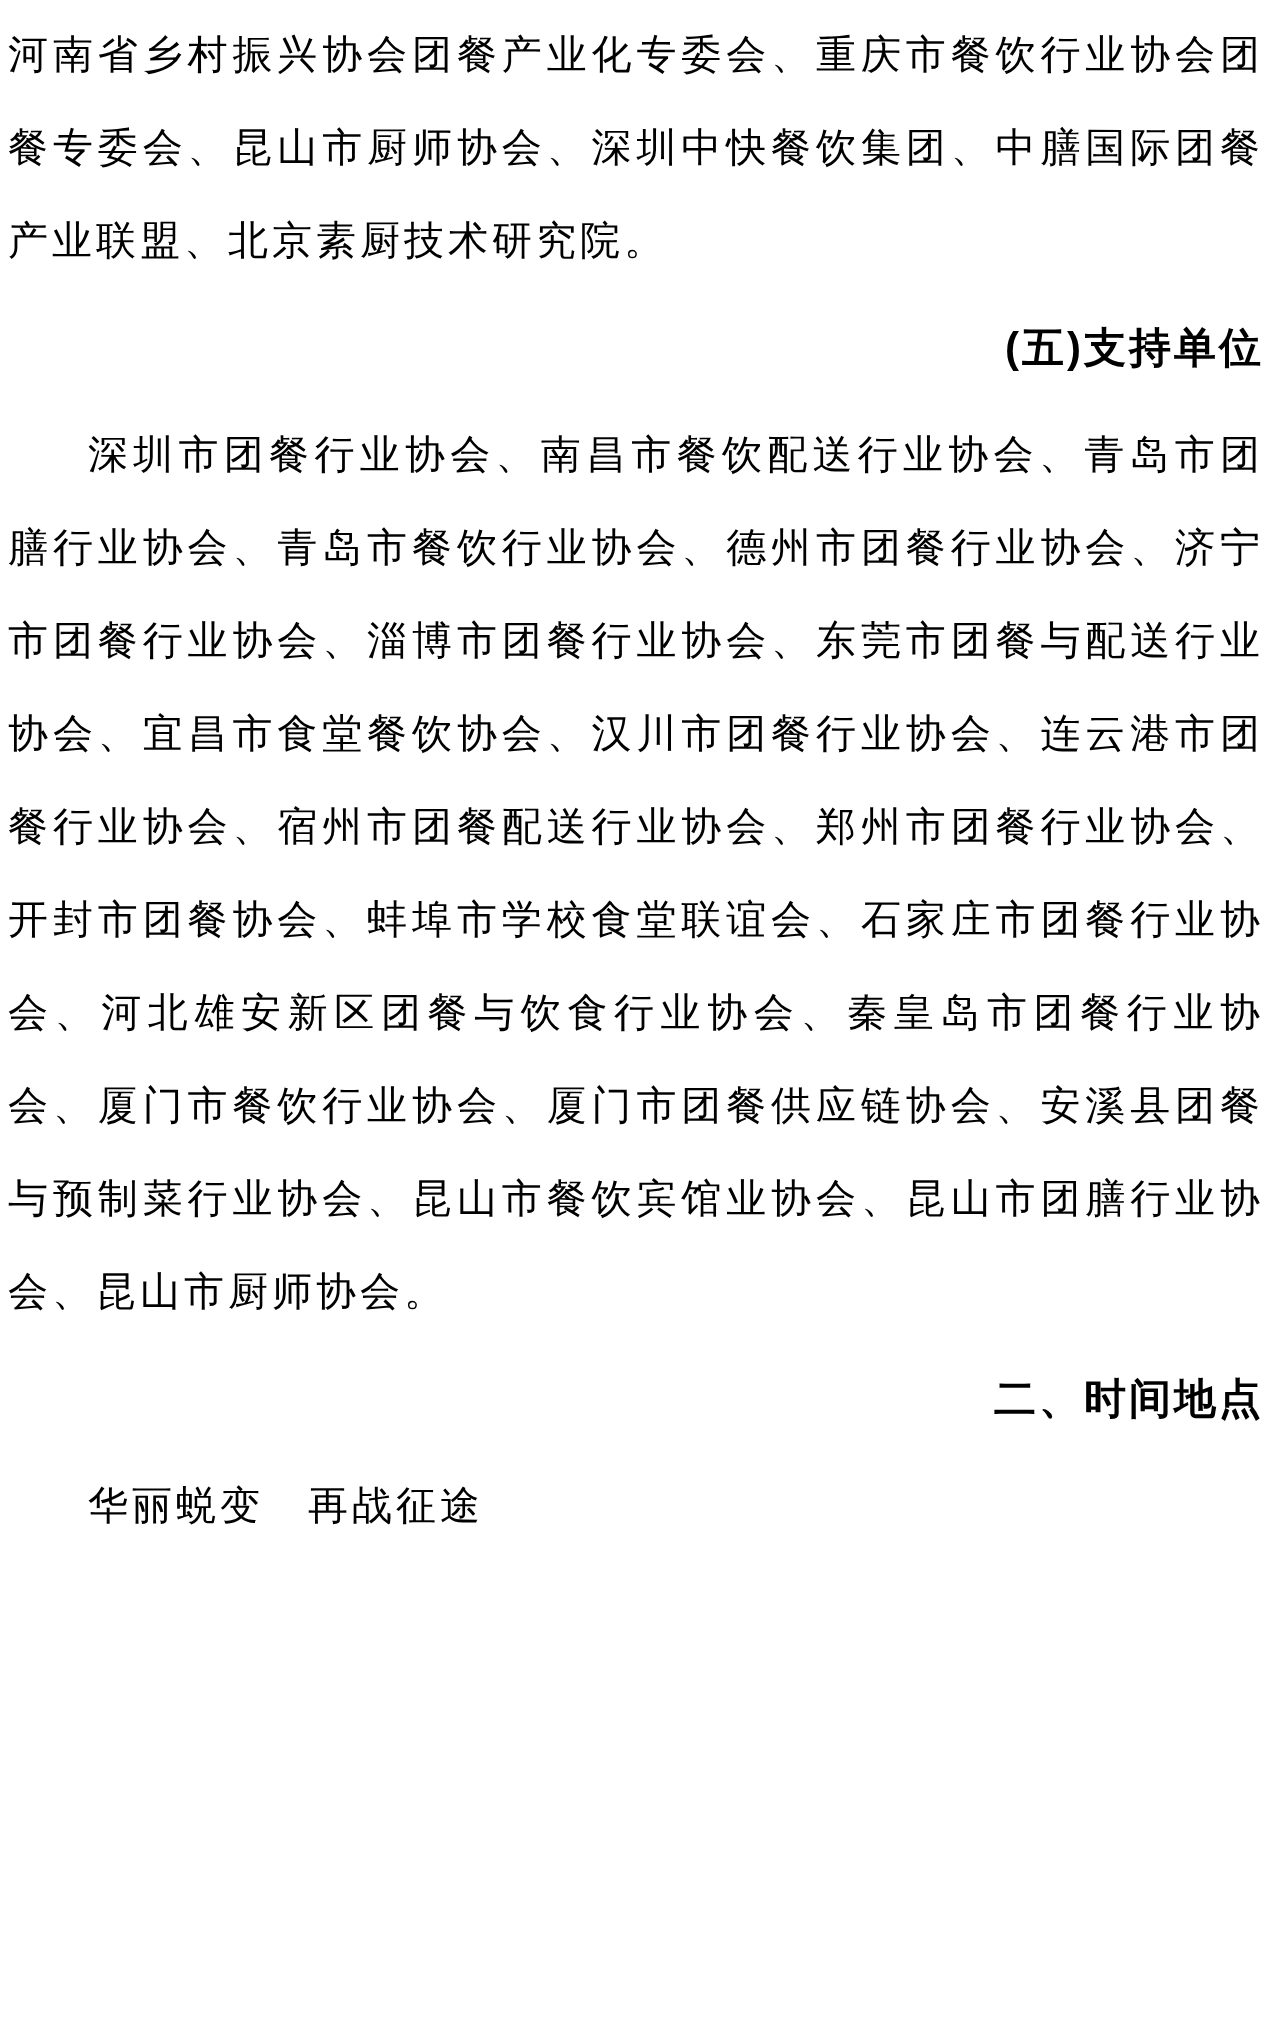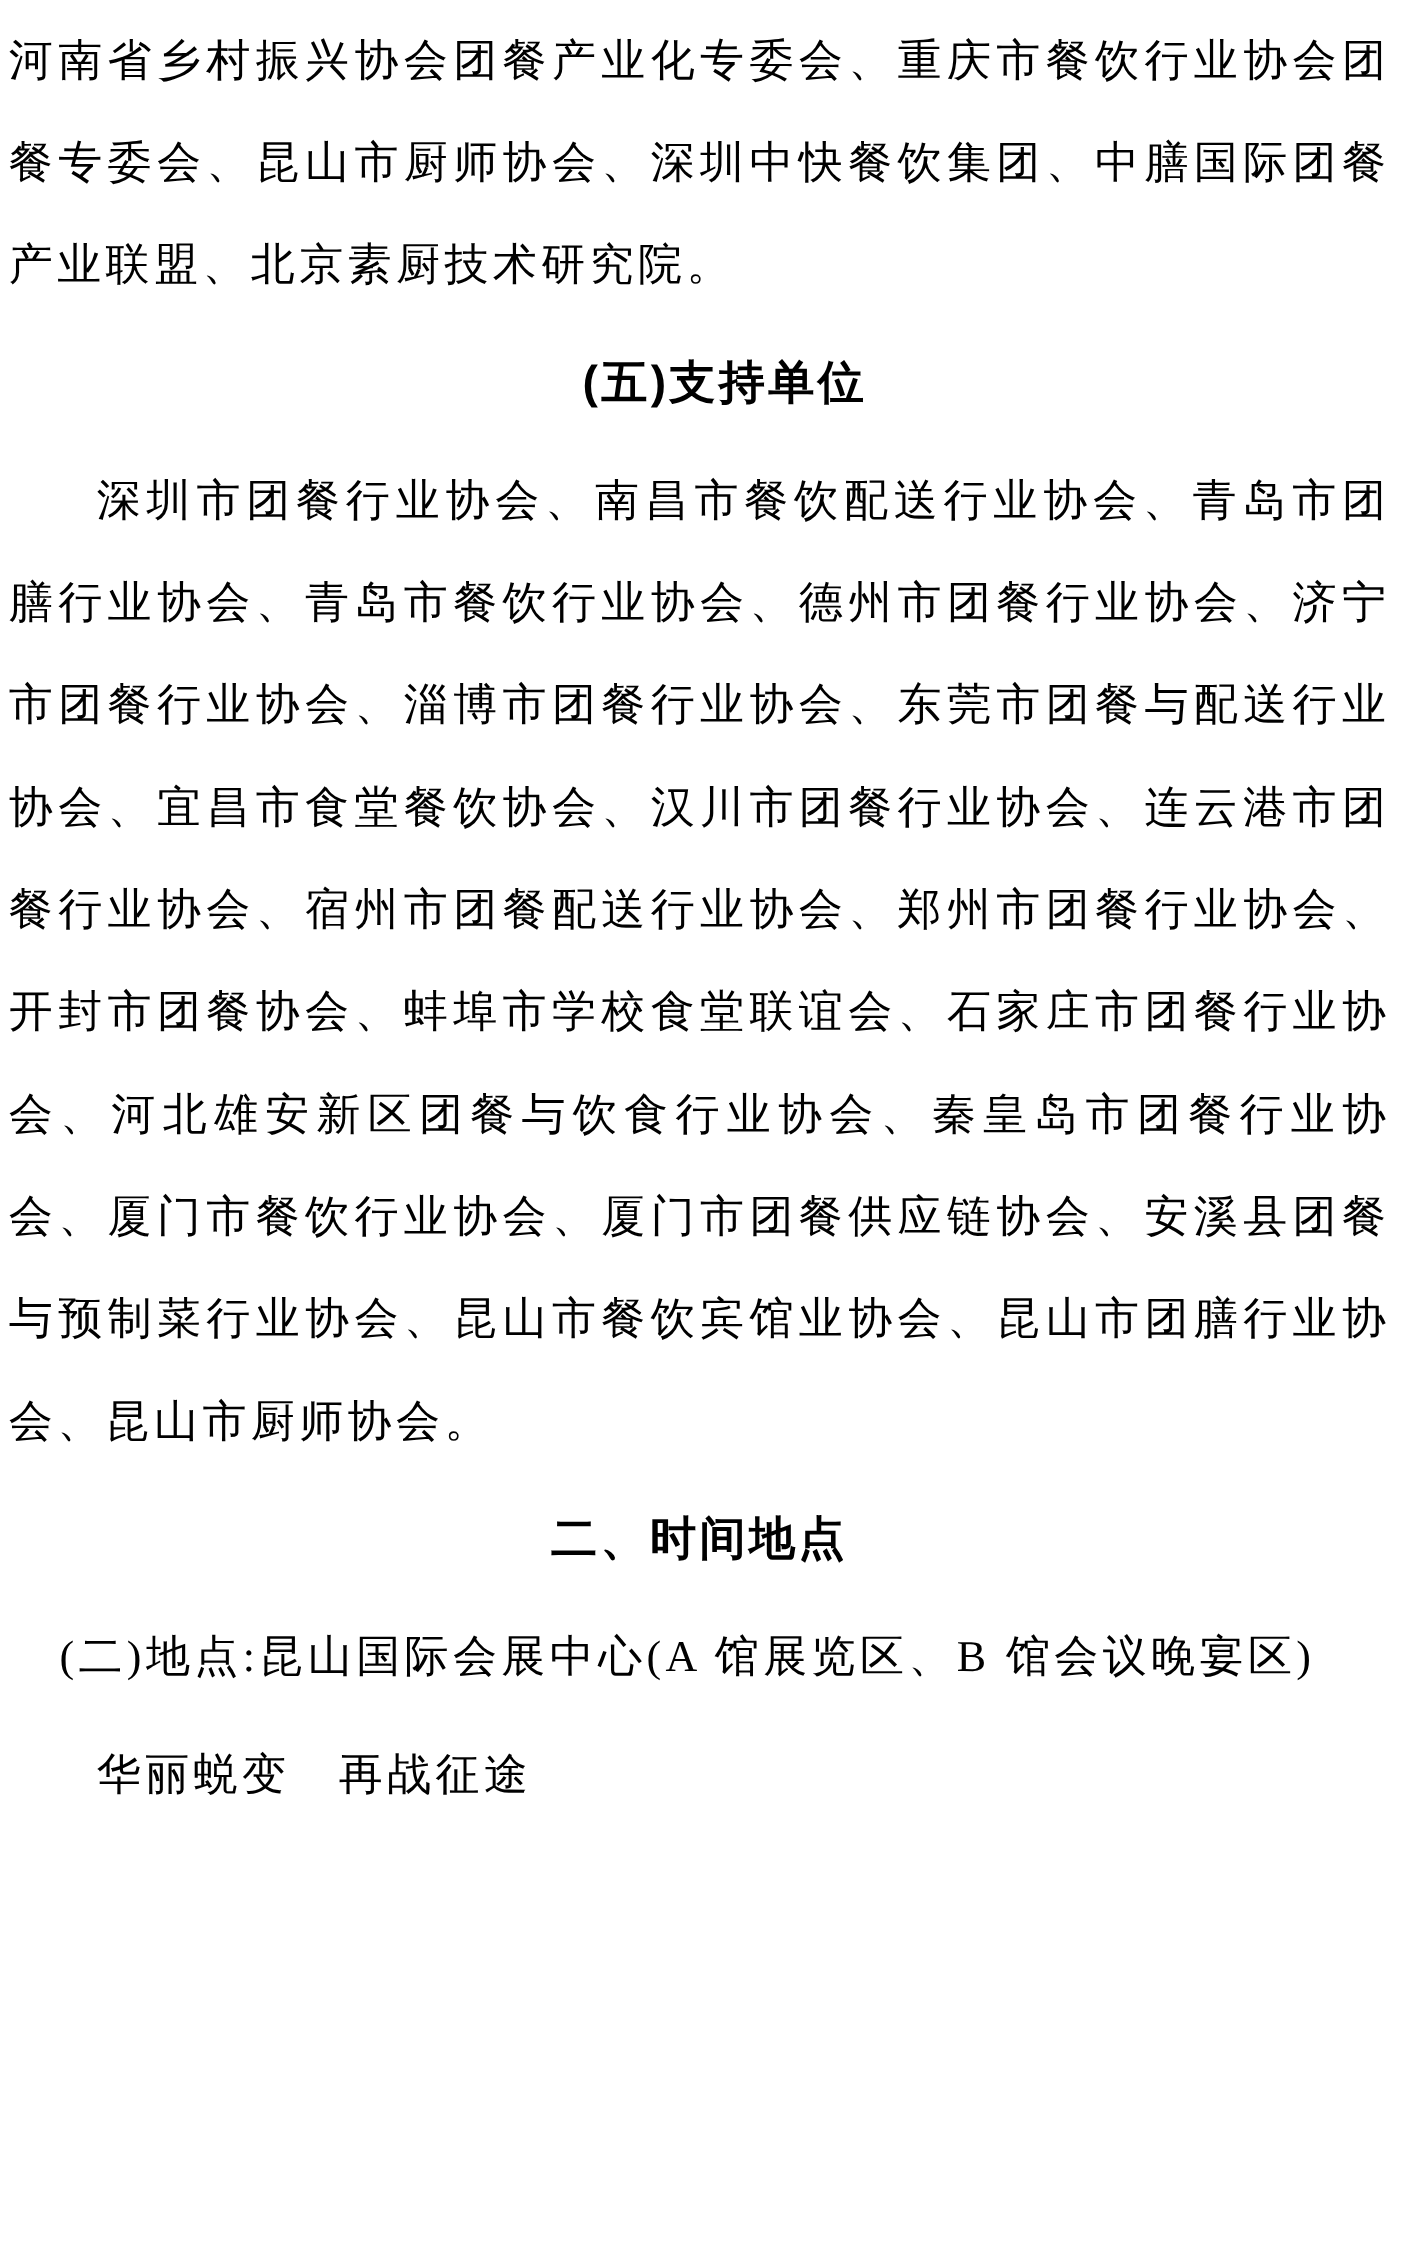--- a/index.html
+++ b/index.html
@@ -29,38 +29,37 @@
   .para {
     text-align: justify;
     text-justify: inter-character;
     font-weight: normal;
   }
   .heading {
     font-family: "Liberation Sans", "DejaVu Sans", sans-serif;
     font-weight: bold;
     font-size: 42px;
     letter-spacing: 3px;
-    text-align: center;
+    text-align: right;
   }
   .flush        { text-indent: 0; }
   .indent2      { text-indent: 80px; }  
   .indent-paren { text-indent: 46px; }  
 </style>
 </head>
 <body>
 
 <main class="doc">
 
   <p class="para flush">河南省乡村振兴协会团餐产业化专委会、重庆市餐饮行业协会团餐专委会、昆山市厨师协会、深圳中快餐饮集团、中膳国际团餐产业联盟、北京素厨技术研究院。</p>
 
   <h2 class="heading indent-paren">(五)支持单位</h2>
 
   <p class="para indent2">深圳市团餐行业协会、南昌市餐饮配送行业协会、青岛市团膳行业协会、青岛市餐饮行业协会、德州市团餐行业协会、济宁市团餐行业协会、淄博市团餐行业协会、东莞市团餐与配送行业协会、宜昌市食堂餐饮协会、汉川市团餐行业协会、连云港市团餐行业协会、宿州市团餐配送行业协会、郑州市团餐行业协会、开封市团餐协会、蚌埠市学校食堂联谊会、石家庄市团餐行业协会、河北雄安新区团餐与饮食行业协会、秦皇岛市团餐行业协会、厦门市餐饮行业协会、厦门市团餐供应链协会、安溪县团餐与预制菜行业协会、昆山市餐饮宾馆业协会、昆山市团膳行业协会、昆山市厨师协会。</p>
 
   <h2 class="heading flush">二、时间地点</h2>
 
 
-  <p class="para indent-paren">(二)地点:昆山国际会展中心(A 馆展览区、B 馆会议晚宴区)</p>
 
 
   <p class="para indent2">华丽蜕变　再战征途</p>
 
 </main>
 
 </body></html>

